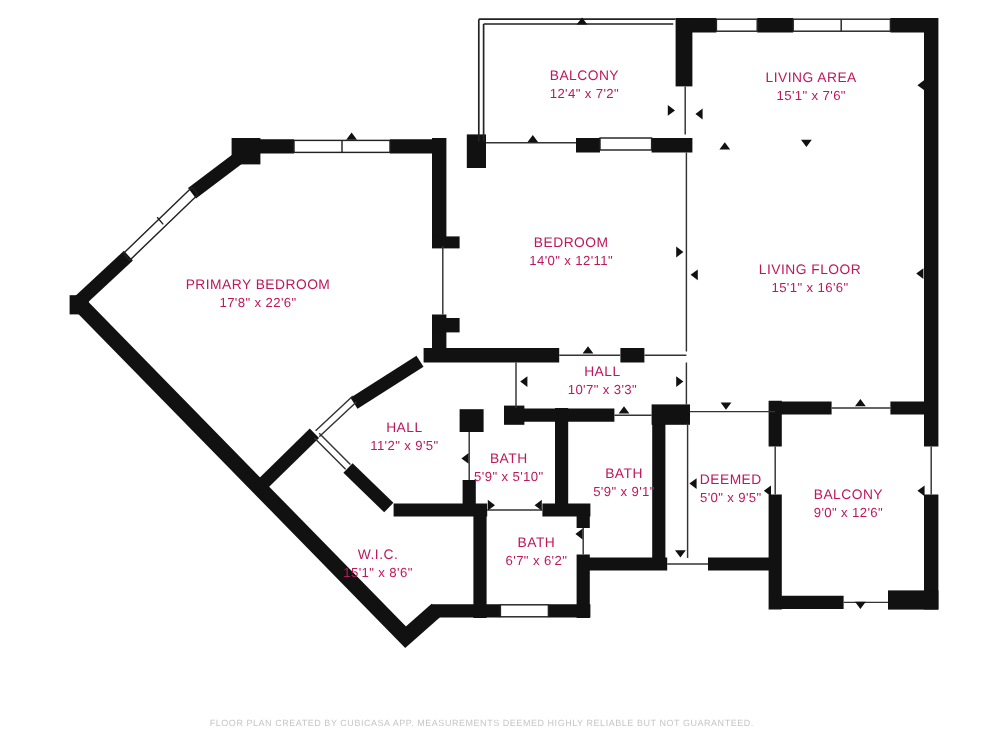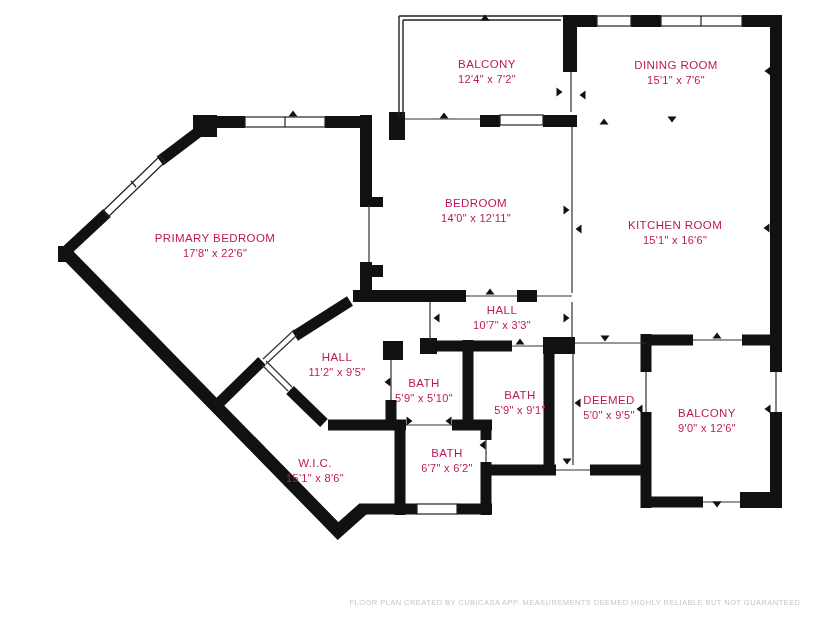--- a/index.html
+++ b/index.html
@@ -8,21 +8,21 @@
     font-family:"Liberation Sans", sans-serif;
   }
   .plan-svg{position:absolute;left:0;top:0;}
   .room-label{
     position:absolute;transform:translateX(-50%);text-align:center;
     color:#be185d;white-space:nowrap;line-height:15px;
   }
   .room-label .rname{font-size:11.5px;letter-spacing:.4px;}
   .room-label .rdims{font-size:11px;letter-spacing:.3px;}
   .footer{
-    position:absolute;left:0;top:598px;width:803px;text-align:right;
+    position:absolute;left:0;top:598px;width:803px;text-align:center;
     color:#c6c6c6;font-size:7.5px;letter-spacing:.45px;
   }
 </style>
 </head>
 <body>
 
 <div class="stage">
 
   <svg class="plan-svg" width="840" height="630" viewBox="0 0 840 630">
 
@@ -118,31 +118,31 @@
         M642.5 404.5 L642.5 413.5 L636.5 409 Z"></path>
     </g>
   </svg>
 
   <div class="room-label" style="left:487px;top:57px">
     <div class="rname">BALCONY</div>
     <div class="rdims">12'4" x 7'2"</div>
   </div>
 
   <div class="room-label" style="left:676px;top:58px">
-    <div class="rname">DINING ROOM</div>
+    <div class="rname">LIVING AREA</div>
     <div class="rdims">15'1" x 7'6"</div>
   </div>
 
   <div class="room-label" style="left:476px;top:196px">
     <div class="rname">BEDROOM</div>
     <div class="rdims">14'0" x 12'11"</div>
   </div>
 
   <div class="room-label" style="left:675px;top:218px">
-    <div class="rname">KITCHEN ROOM</div>
+    <div class="rname">LIVING FLOOR</div>
     <div class="rdims">15'1" x 16'6"</div>
   </div>
 
   <div class="room-label" style="left:215px;top:231px">
     <div class="rname">PRIMARY BEDROOM</div>
     <div class="rdims">17'8" x 22'6"</div>
   </div>
 
   <div class="room-label" style="left:502px;top:303px">
     <div class="rname">HALL</div>

